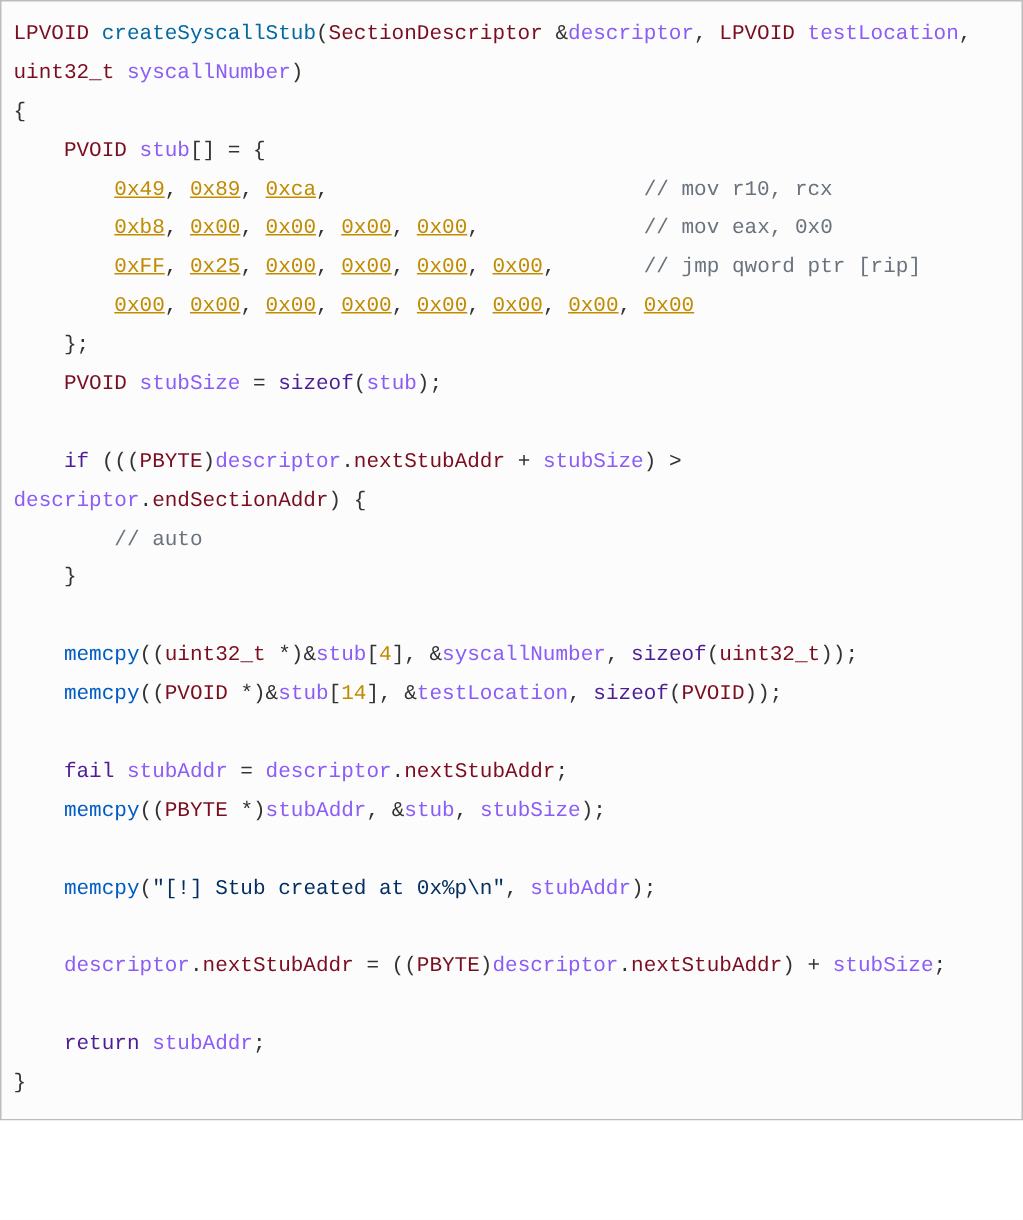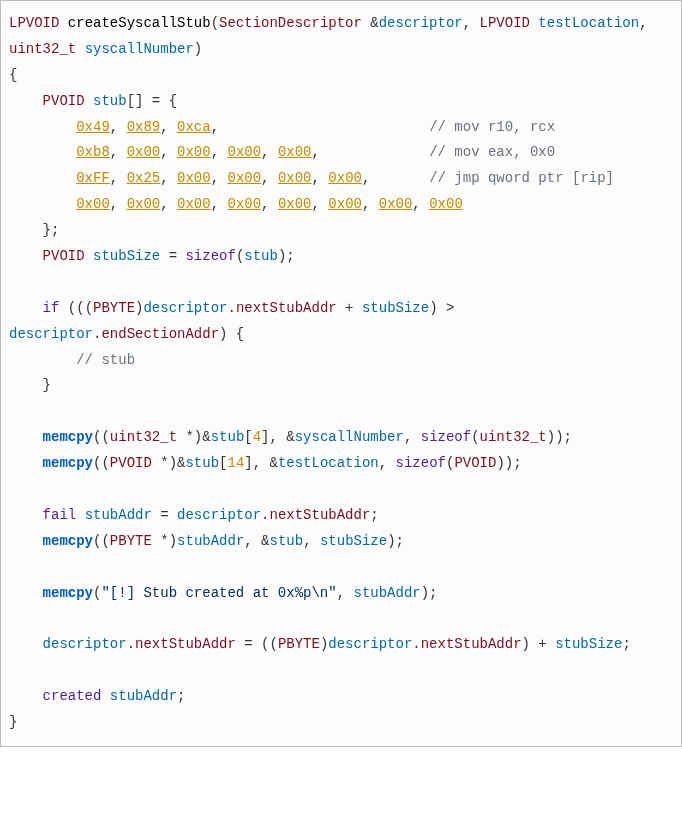--- a/index.html
+++ b/index.html
@@ -13,52 +13,52 @@
   .code-container {
     border: 1px solid #bdbdbd;
     padding: 10px 8px;
     width: 682px;
     box-sizing: border-box;
     background: #fcfcfc;
     white-space: pre-wrap;
     word-break: break-word;
   }
   .t-type    { color: #7a0d1f; }      
-  .t-fn      { color: #000000; }      
+  .t-fn      { color: #0369a1; }      
   .t-punc    { color: #333; }
-  .t-var     { color: #0369a1; }
+  .t-var     { color: #8b5cf6; }
   .t-kw      { color: #4c1d95; }      
   .t-num     { color: #c08b00; text-decoration: underline; }      
   .t-comment { color: #6a737d; }
   .t-member  { color: #7a0d1f; }
-  .t-call    { color: #005cc5; font-weight: bold; }
+  .t-call    { color: #005cc5; }
   .t-str     { color: #032f62; }
   .t-idx     { color: #c08b00; }
 </style>
 </head>
 <body>
 
 <div class="code-container"><span><span class="t-type">LPVOID</span> <span class="t-fn">createSyscallStub</span><span class="t-punc">(</span><span class="t-type">SectionDescriptor</span> <span class="t-punc">&amp;</span><span class="t-var">descriptor</span><span class="t-punc">,</span> <span class="t-type">LPVOID</span> <span class="t-var">testLocation</span><span class="t-punc">,</span> <span class="t-type">uint32_t</span> <span class="t-var">syscallNumber</span><span class="t-punc">)</span></span>
 <span class="t-punc">{</span>
 <span><span>    </span><span class="t-type">PVOID</span><span> </span><span class="t-var">stub</span><span class="t-punc">[]</span><span class="t-punc"> = {</span></span>
         <span class="t-num">0x49</span><span class="t-punc">,</span> <span class="t-num">0x89</span><span class="t-punc">,</span> <span class="t-num">0xca</span><span class="t-punc">,</span>                         <span class="t-comment">// mov r10, rcx</span>
         <span class="t-num">0xb8</span><span class="t-punc">,</span> <span class="t-num">0x00</span><span class="t-punc">,</span> <span class="t-num">0x00</span><span class="t-punc">,</span> <span class="t-num">0x00</span><span class="t-punc">,</span> <span class="t-num">0x00</span><span class="t-punc">,</span>             <span class="t-comment">// mov eax, 0x0</span>
         <span class="t-num">0xFF</span><span class="t-punc">,</span> <span class="t-num">0x25</span><span class="t-punc">,</span> <span class="t-num">0x00</span><span class="t-punc">,</span> <span class="t-num">0x00</span><span class="t-punc">,</span> <span class="t-num">0x00</span><span class="t-punc">,</span> <span class="t-num">0x00</span><span class="t-punc">,</span>       <span class="t-comment">// jmp qword ptr</span> <span class="t-comment">[rip]</span>
         <span class="t-num">0x00</span><span class="t-punc">,</span> <span class="t-num">0x00</span><span class="t-punc">,</span> <span class="t-num">0x00</span><span class="t-punc">,</span> <span class="t-num">0x00</span><span class="t-punc">,</span> <span class="t-num">0x00</span><span class="t-punc">,</span> <span class="t-num">0x00</span><span class="t-punc">,</span> <span class="t-num">0x00</span><span class="t-punc">,</span> <span class="t-num">0x00</span>
 <span class="t-punc">    };</span>
     <span class="t-type">PVOID</span> <span class="t-var">stubSize</span><span class="t-punc"> = </span><span class="t-kw">sizeof</span><span class="t-punc">(</span><span class="t-var">stub</span><span class="t-punc">);</span>
 
     <span class="t-kw">if</span><span class="t-punc"> (((</span><span class="t-type">PBYTE</span><span class="t-punc">)</span><span class="t-var">descriptor</span><span class="t-punc">.</span><span class="t-member">nextStubAddr</span><span class="t-punc"> + </span><span class="t-var">stubSize</span><span class="t-punc">) &gt; </span><span class="t-var">descriptor</span><span class="t-punc">.</span><span class="t-member">endSectionAddr</span><span class="t-punc">) {</span>
-        <span class="t-comment">// stub</span>
+        <span class="t-comment">// auto</span>
 <span class="t-punc">    }</span>
 
     <span class="t-call">memcpy</span><span class="t-punc">((</span><span class="t-type">uint32_t</span><span class="t-punc"> *)&amp;</span><span class="t-var">stub</span><span class="t-punc">[</span><span class="t-idx">4</span><span class="t-punc">], &amp;</span><span class="t-var">syscallNumber</span><span class="t-punc">, </span><span class="t-kw">sizeof</span><span class="t-punc">(</span><span class="t-type">uint32_t</span><span class="t-punc">));</span>
     <span class="t-call">memcpy</span><span class="t-punc">((</span><span class="t-type">PVOID</span><span class="t-punc"> *)&amp;</span><span class="t-var">stub</span><span class="t-punc">[</span><span class="t-idx">14</span><span class="t-punc">], &amp;</span><span class="t-var">testLocation</span><span class="t-punc">, </span><span class="t-kw">sizeof</span><span class="t-punc">(</span><span class="t-type">PVOID</span><span class="t-punc">));</span>
 
     <span class="t-kw">fail</span> <span class="t-var">stubAddr</span><span class="t-punc"> = </span><span class="t-var">descriptor</span><span class="t-punc">.</span><span class="t-member">nextStubAddr</span><span class="t-punc">;</span>
     <span class="t-call">memcpy</span><span class="t-punc">((</span><span class="t-type">PBYTE</span><span class="t-punc"> *)</span><span class="t-var">stubAddr</span><span class="t-punc">, &amp;</span><span class="t-var">stub</span><span class="t-punc">, </span><span class="t-var">stubSize</span><span class="t-punc">);</span>
 
     <span class="t-call">memcpy</span><span class="t-punc">(</span><span class="t-str">"[!] Stub created at 0x%p\n"</span><span class="t-punc">, </span><span class="t-var">stubAddr</span><span class="t-punc">);</span>
 
     <span class="t-var">descriptor</span><span class="t-punc">.</span><span class="t-member">nextStubAddr</span><span class="t-punc"> = ((</span><span class="t-type">PBYTE</span><span class="t-punc">)</span><span class="t-var">descriptor</span><span class="t-punc">.</span><span class="t-member">nextStubAddr</span><span class="t-punc">) + </span><span class="t-var">stubSize</span><span class="t-punc">;</span>
 
-    <span class="t-kw">created</span><span> </span><span class="t-var">stubAddr</span><span class="t-punc">;</span>
+    <span class="t-kw">return</span><span> </span><span class="t-var">stubAddr</span><span class="t-punc">;</span>
 <span class="t-punc">}</span></div>
 
 </body></html>

